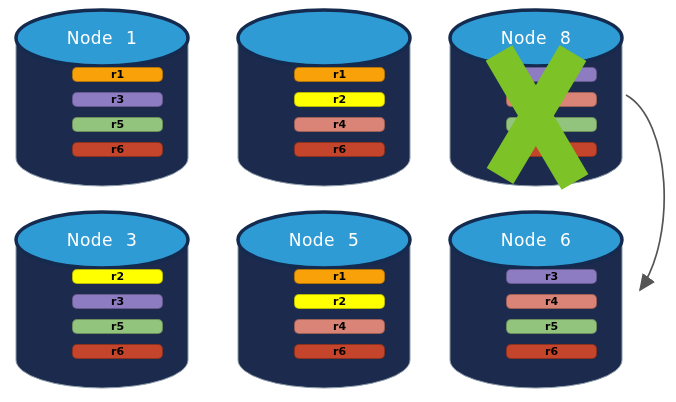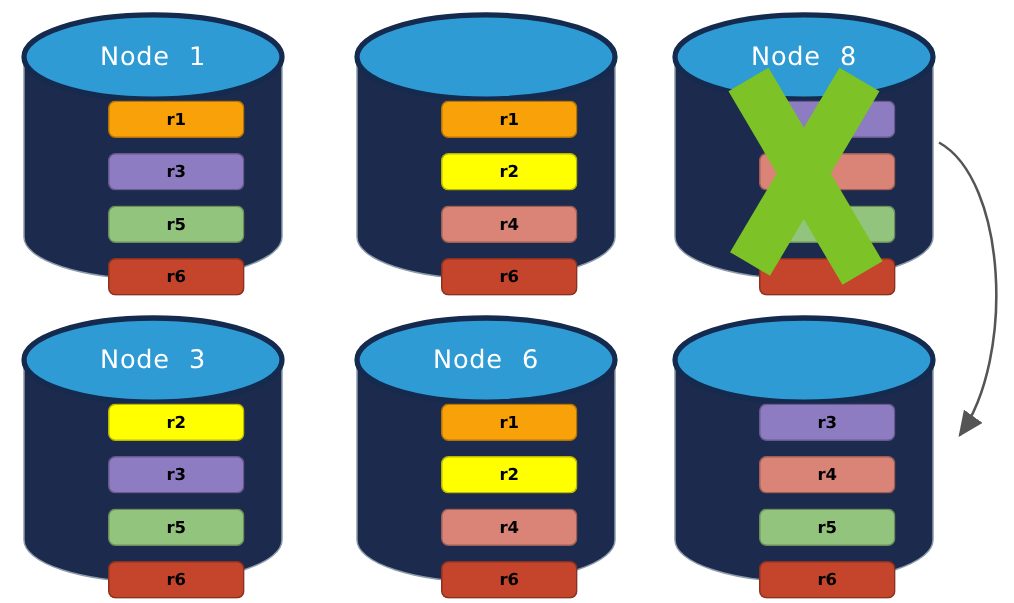--- a/index.html
+++ b/index.html
@@ -18,21 +18,21 @@
   .cyl .body{fill:var(--cylinder-body);stroke:var(--cylinder-outline);stroke-width:1;}
   .cyl .lid{fill:var(--lid-fill);stroke:var(--lid-stroke);stroke-width:3.5;}
 
   .node-title{
     position:absolute;top:22px;left:0;width:100%;text-align:center;
     color:var(--title-color);font-size:17px;font-weight:normal;
     word-spacing:7px;letter-spacing:.5px;line-height:20px;
   }
   .bars{position:absolute;left:31px;top:61px;width:119px;}
   .bar{
-    height:25px;margin-bottom:10px;border-radius:5px;
+    height:15px;margin-bottom:10px;border-radius:5px;
     border:1px solid var(--bar-border);box-sizing:border-box;
     display:flex;align-items:center;justify-content:center;margin-left:28px;
   }
   .bar span{
     font-size:11px;font-weight:bold;color:var(--bar-text);line-height:11px;
   }
   .xmark{position:absolute;left:0;top:0;width:178px;height:186px;display:block;}
   .xmark line{stroke:var(--x-color);stroke-width:31;}
   .arrow-layer{position:absolute;left:0;top:0;width:676px;height:402px;pointer-events:none;}
   .arrow-layer .curve{fill:none;stroke:var(--arrow-color);stroke-width:1.7;}
@@ -132,21 +132,21 @@
           <span>r6</span>
         </div>
     </div>
   </div>
 
   <div class="node node-5">
     <svg class="cyl" viewBox="0 0 178 186">
       <path class="body" d="M3,32 L3,152 A86,28 0 0 0 175,152 L175,32 A86,28 0 0 1 3,32 Z"></path>
       <ellipse class="lid" cx="89" cy="32" rx="86" ry="28"></ellipse>
     </svg>
-    <div class="node-title">Node 6</div>
+    <div class="node-title">Node 5</div>
     <div class="bars">
       <div class="bar" style="background-color: rgb(249, 161, 9);">
           <span>r1</span>
         </div>
       <div class="bar" style="background-color: rgb(255, 255, 0);">
           <span>r2</span>
         </div>
       <div class="bar" style="background-color: rgb(217, 132, 118);">
           <span>r4</span>
         </div>
@@ -154,20 +154,21 @@
           <span>r6</span>
         </div>
     </div>
   </div>
 
   <div class="node node-6">
     <svg class="cyl" viewBox="0 0 178 186">
       <path class="body" d="M3,32 L3,152 A86,28 0 0 0 175,152 L175,32 A86,28 0 0 1 3,32 Z"></path>
       <ellipse class="lid" cx="89" cy="32" rx="86" ry="28"></ellipse>
     </svg>
+    <div class="node-title">Node 6</div>
     <div class="bars">
       <div class="bar" style="background-color: rgb(142, 124, 195);">
           <span>r3</span>
         </div>
       <div class="bar" style="background-color: rgb(217, 132, 118);">
           <span>r4</span>
         </div>
       <div class="bar" style="background-color: rgb(147, 196, 125);">
           <span>r5</span>
         </div>

